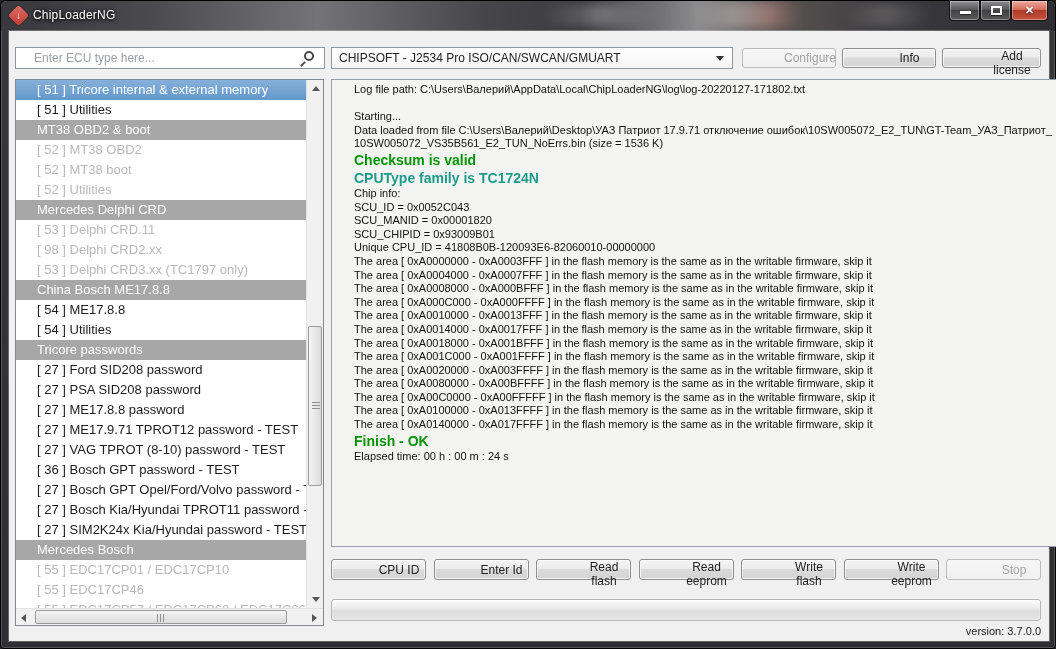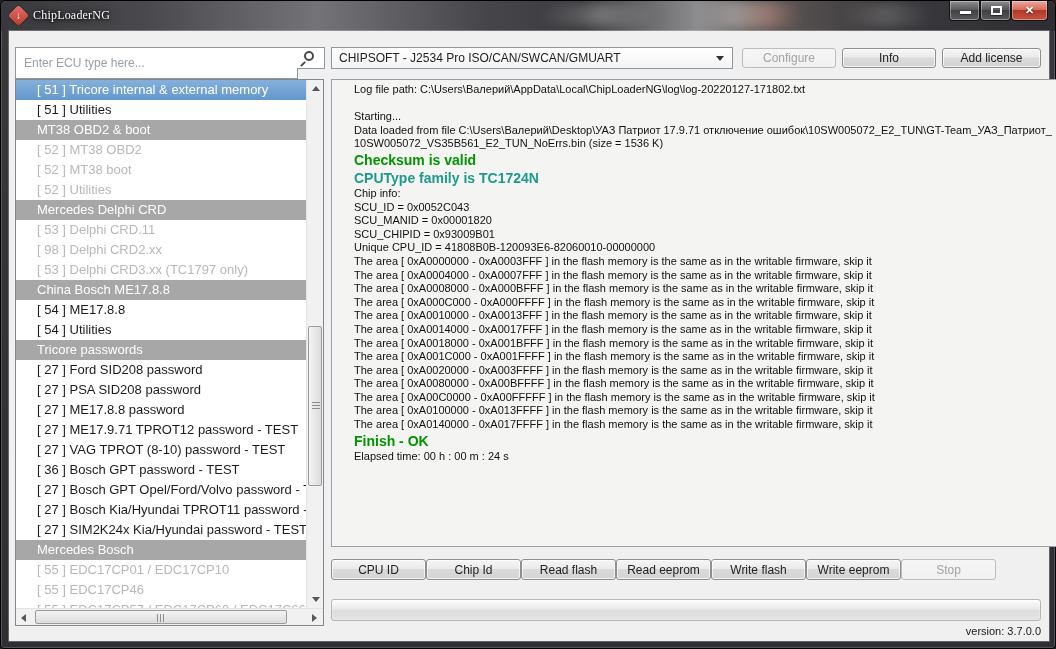--- a/index.html
+++ b/index.html
@@ -23,63 +23,63 @@
          background:linear-gradient(90deg,transparent,#8f8a86,transparent); opacity:.4; }
 
   .app-icon { position:absolute; left:10px; top:7px; width:15px; height:15px;
               background:linear-gradient(135deg,#e2706a,#c0392f);
               transform:rotate(45deg); border-radius:3px;
               box-shadow:0 0 2px rgba(0,0,0,.7); }
   .app-icon span { position:absolute; left:0; top:0; width:15px; height:15px;
                    transform:rotate(-45deg); color:#fff; font-size:10px; font-weight:bold;
                    text-align:center; line-height:15px; }
   .title-text { position:absolute; left:32px; top:7px; color:#fff; font-size:12px;
-                text-shadow:0 1px 3px #000, 0 0 6px rgba(0,0,0,.8); letter-spacing:.2px;font-family:Liberation Serif, serif; }
+                text-shadow:0 1px 3px #000, 0 0 6px rgba(0,0,0,.8); letter-spacing:.2px; }
 
   .win-ctrls { position:absolute; right:7px; top:0; display:flex; }
   .win-ctrl { width:31px; height:20px; margin-left:0; border:1px solid #141414; border-top:none;
               background:linear-gradient(180deg,rgba(255,255,255,.45),rgba(200,200,200,.25) 45%,rgba(110,110,110,.25) 50%,rgba(160,160,160,.35));
               border-radius:0 0 4px 4px; position:relative; cursor:pointer;
               box-shadow:inset 0 0 0 1px rgba(255,255,255,.35); }
   .win-ctrl.close { width:37px;
               background:linear-gradient(180deg,#eba89e,#d96d5c 45%,#b03a29 50%,#c65540);
               color:#fff; font-size:11px; font-weight:bold; text-align:center; line-height:19px;
               text-shadow:0 1px 2px rgba(0,0,0,.6); }
   .glyph-min { position:absolute; left:10px; bottom:6px; width:11px; height:3px; background:#fff;
                box-shadow:0 1px 1px rgba(0,0,0,.5); }
   .glyph-max { position:absolute; left:10px; top:5px; width:11px; height:9px;
                border:2px solid #fff; box-shadow:0 1px 1px rgba(0,0,0,.5); }
 
   
   .client { position:absolute; left:8px; top:30px; width:1040px; height:610px;
             background:#f0f0f0; box-shadow:0 0 0 1px rgba(255,255,255,.25); }
 
   
-  .search-input { position:absolute; left:6px; top:16px; width:283px; height:32px;
+  .search-input { position:absolute; left:6px; top:16px; width:283px; height:22px;
                   border:1px solid #8e979e; background:#fff; font-size:12px; color:#444;
-                  padding:0 8px; font-family:"Liberation Sans",sans-serif; outline:none; }
+                  padding:0 18px; font-family:"Liberation Sans",sans-serif; outline:none; }
   .search-input::placeholder { color:#9aa0a6; }
   .search-btn { position:absolute; left:288px; top:16px; width:28px; height:22px;
                 border:1px solid #8e979e; border-left:none; background:#fff; cursor:pointer; }
   .mag { position:absolute; left:7px; top:3px; width:10px; height:10px;
          border:2px solid #4a4a4a; border-radius:50%; }
   .mag::after { content:""; position:absolute; left:-4px; top:8px; width:2px; height:6px;
                 background:#4a4a4a; transform:rotate(45deg); }
 
   .dropdown { position:absolute; left:322px; top:16px; width:402px; height:22px;
               border:1px solid #8e979e; background:linear-gradient(#fff,#f4f4f4);
               font-size:12px; color:#222; line-height:20px; padding-left:7px; cursor:pointer; }
   .dd-arrow { position:absolute; right:8px; top:8px; width:0; height:0;
               border-left:4px solid transparent; border-right:4px solid transparent;
               border-top:5px solid #333; }
 
   .win-btn { height:20px; border:1px solid #8e8f8f; border-radius:3px; font-size:12px;
              font-family:"Liberation Sans",sans-serif; color:#222; cursor:pointer;
              background:linear-gradient(180deg,#f5f5f5,#ebebeb 45%,#dadada 50%,#d4d4d4);
-             box-shadow:inset 0 0 0 1px rgba(255,255,255,.7); }
+             box-shadow:inset 0 0 0 1px rgba(255,255,255,.7);padding-left:41px; }
   .win-btn.disabled { color:#a3a3a3; border-color:#bcbcbc;
              background:linear-gradient(180deg,#f6f6f6,#f0f0f0); box-shadow:none; cursor:default; }
   .btn-configure { position:absolute; left:733px; top:17px; width:94px; }
   .btn-info      { position:absolute; left:833px; top:17px; width:94px; }
   .btn-addlic    { position:absolute; left:933px; top:17px; width:99px; }
 
   
   .listbox { position:absolute; left:6px; top:48px; width:309px; height:547px;
              border:1px solid #828790; background:#fff; }
   .ecu-rows { position:absolute; left:0; top:0; right:17px; bottom:17px; overflow:hidden; }
@@ -115,21 +115,21 @@
   .logpanel { position:absolute; left:322px; top:48px; width:846px; height:468px;
               border:1px solid #9aa0a8; background:#f4f4f3; overflow:hidden;
               padding:3px 22px; }
   .log-line { font-size:11px; line-height:13.6px; white-space:nowrap; color:#111; }
   .log-line.blank { height:13.6px; }
   .log-line.big-green { color:var(--grn); font-weight:bold; font-size:14px; line-height:18px; }
   .log-line.big-teal  { color:var(--teal); font-weight:bold; font-size:14px; line-height:18px; }
 
   
   .actions { position:absolute; left:322px; top:528px; width:710px; height:21px;
-             display:flex; }
+             display:flex; justify-content:space-between; }
   .action-btn { width:95px; height:21px; }
 
   .progress { position:absolute; left:322px; top:568px; width:710px; height:22px;
               border:1px solid #b6b6b6; border-radius:3px;
               background:linear-gradient(180deg,#fdfdfd,#e9e9e9 45%,#dcdcdc 55%,#e6e6e6);
               box-shadow:inset 0 1px 2px rgba(255,255,255,.9); }
 
   .version { position:absolute; right:8px; top:594px; font-size:11px; color:#1a1a1a; }
 </style>
 </head>
@@ -252,21 +252,21 @@
         <div class="log-line normal">The area [ 0xA0080000 - 0xA00BFFFF ] in the flash memory is the same as in the writable firmware, skip it</div>
         <div class="log-line normal">The area [ 0xA00C0000 - 0xA00FFFFF ] in the flash memory is the same as in the writable firmware, skip it</div>
         <div class="log-line normal">The area [ 0xA0100000 - 0xA013FFFF ] in the flash memory is the same as in the writable firmware, skip it</div>
         <div class="log-line normal">The area [ 0xA0140000 - 0xA017FFFF ] in the flash memory is the same as in the writable firmware, skip it</div>
         <div class="log-line big-green">Finish - OK</div>
         <div class="log-line normal">Elapsed time: 00 h : 00 m : 24 s</div>
       </div>
 
     <div class="actions" id="action-row">
         <button class="win-btn action-btn">CPU ID</button>
-        <button class="win-btn action-btn">Chip Id</button>
+        <button class="win-btn action-btn">Enter Id</button>
         <button class="win-btn action-btn">Read flash</button>
         <button class="win-btn action-btn">Read eeprom</button>
         <button class="win-btn action-btn">Write flash</button>
         <button class="win-btn action-btn">Write eeprom</button>
         <button class="win-btn action-btn disabled">Stop</button>
       </div>
 
     <div class="progress"></div>
 
     <div class="version">version: 3.7.0.0</div>

